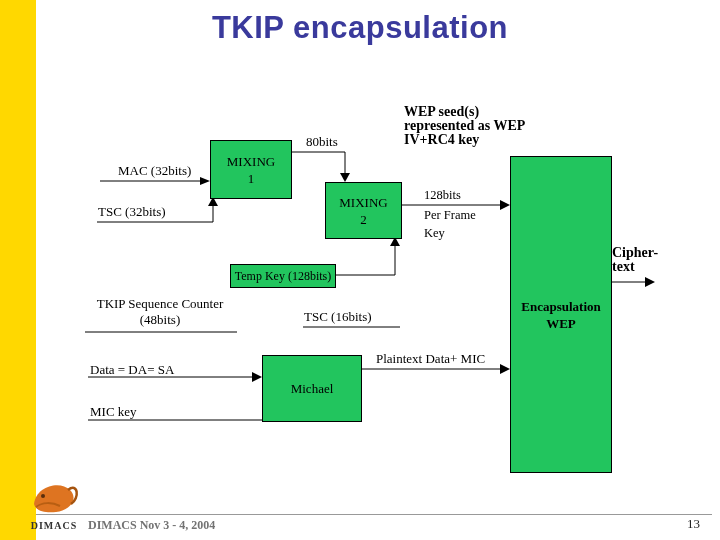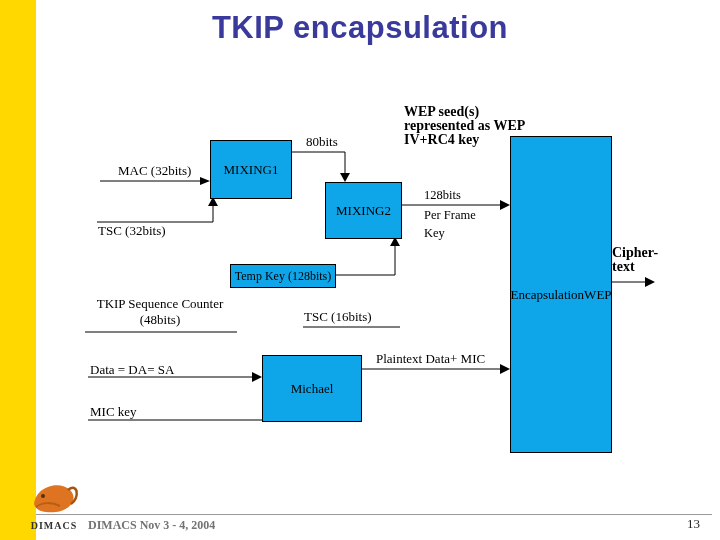--- a/index.html
+++ b/index.html
@@ -14,22 +14,22 @@
   .title{
     position:absolute;left:0;top:10px;width:100%;margin:0;
     text-align:center;font-family:"Liberation Sans",sans-serif;
     font-weight:bold;font-size:31px;letter-spacing:.5px;
     color:var(--title,#3A3A9C);
   }
   .lbl{position:absolute;font-size:13px;white-space:nowrap;line-height:15px;}
   .lbl-sm{position:absolute;font-size:14px;font-weight:bold;line-height:14px;white-space:nowrap;}
   .lbl-ctr{text-align:center;white-space:normal;}
   .box{
-    position:absolute;border:1px solid #000;background:#0ea5e9;
-    display:flex;flex-direction:row;align-items:center;justify-content:center;
+    position:absolute;border:1px solid #000;background:#22c55e;
+    display:flex;flex-direction:column;align-items:center;justify-content:center;
     font-size:13px;line-height:17px;text-align:center;
   }
   .connectors{position:absolute;left:0;top:0;pointer-events:none;}
   .footer-line{position:absolute;left:36px;top:514px;width:676px;border-top:1px solid #999;}
   .footer-text{position:absolute;left:88px;top:518px;font-size:12px;font-weight:bold;color:#737373;}
   .page-number{position:absolute;right:20px;top:516px;font-size:13px;font-family:Liberation Serif, serif;color:#222;}
   .logo{position:absolute;left:24px;top:474px;width:60px;text-align:center;}
   .logo-text{font-size:10px;font-weight:bold;letter-spacing:1px;color:#333;margin-top:-2px;}
   .b128{position:absolute;width:64px;text-align:left;font-size:12.5px;white-space:nowrap;}
 </style>
@@ -80,21 +80,21 @@
       <line x1="360" y1="369" x2="502" y2="369" stroke="#000" stroke-width="1"></line>
       <polygon points="510,369 500,364 500,374" fill="#000"></polygon>
     </g>
     <g>
       <line x1="610" y1="282" x2="647" y2="282" stroke="#000" stroke-width="1"></line>
       <polygon points="655,282 645,277 645,287" fill="#000"></polygon>
     </g>
   </svg>
 
   <div class="lbl" style="left:102px;top:163px;margin-left:16px;">MAC (32bits)</div>
-  <div class="lbl" style="left:98px;top:204px;margin-top:19px;">TSC (32bits)</div>
+  <div class="lbl" style="left:98px;top:204px;">TSC (32bits)</div>
   <div class="lbl" style="left:306px;top:134px;">80bits</div>
 
   <div class="lbl-sm" style="left:404px;top:105px;">
     <div>WEP seed(s)</div>
     <div>represented as WEP</div>
     <div>IV+RC4 key</div>
   </div>
 
   <div class="b128" style="left:424px;top:188px;">128bits</div>
   <div class="b128" style="left:424px;top:208px;">Per Frame</div>
@@ -126,21 +126,21 @@
   </div>
 
   <div class="box" style="left:230px;top:264px;width:104px;height:22px;font-size:12px;">
     <div>Temp Key (128bits)</div>
   </div>
 
   <div class="box" style="left:262px;top:355px;width:98px;height:65px;">
     <div>Michael</div>
   </div>
 
-  <div class="box" style="left:510px;top:136px;width:100px;height:315px;">
+  <div class="box" style="left:510px;top:156px;width:100px;height:315px;font-weight:bold;">
     <div>Encapsulation</div>
     <div>WEP</div>
   </div>
 
   <div class="footer-line"></div>
   <div class="footer-text">DIMACS Nov 3 - 4, 2004</div>
   <div class="page-number">13</div>
 
   <div class="logo">
     <svg width="56" height="44" viewBox="0 0 56 44">

